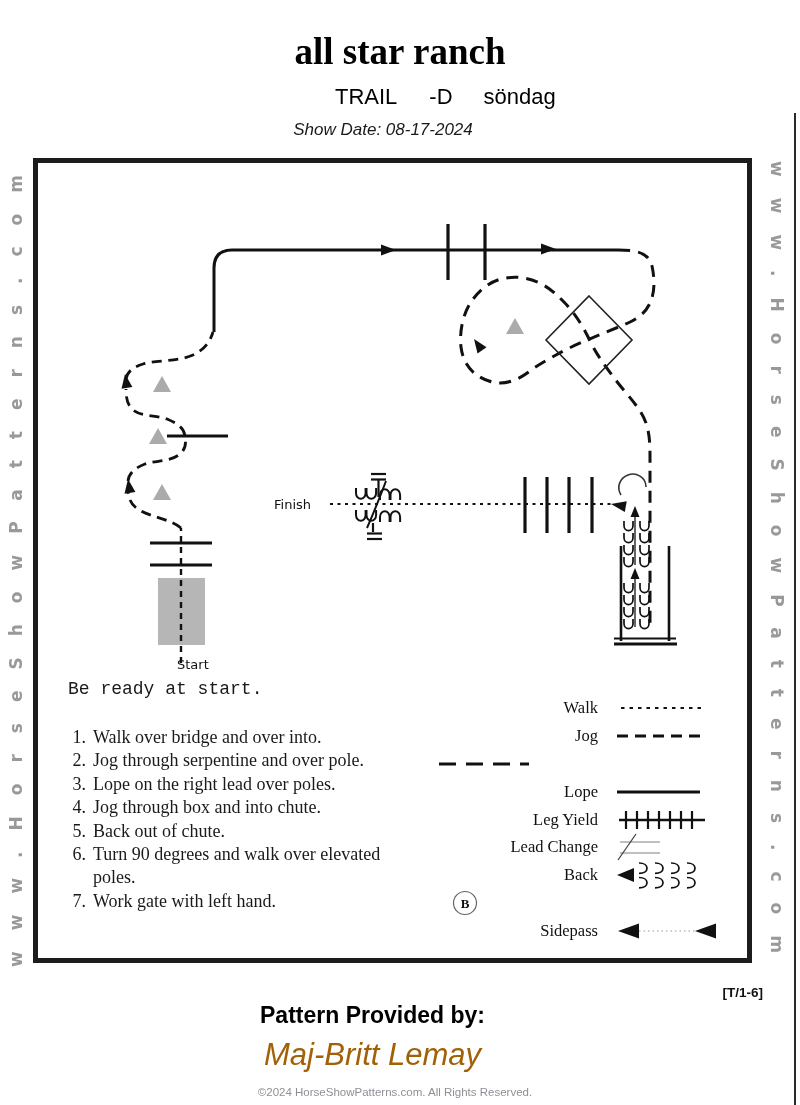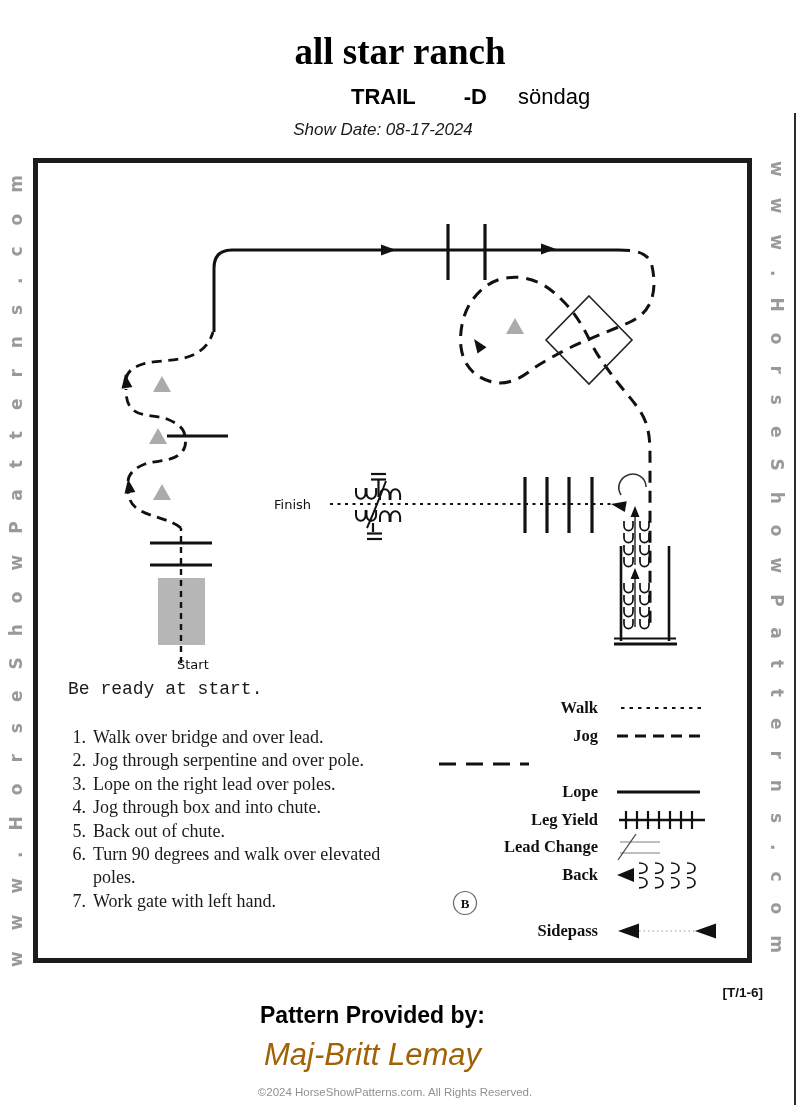--- a/index.html
+++ b/index.html
@@ -2,21 +2,21 @@
 <html><head>
 <meta charset="utf-8">
 <style>
   * { margin:0; padding:0; box-sizing:border-box; }
   body { background:#fff; width:800px; height:1105px; font-family:"Liberation Sans", sans-serif; }
   .page { position:relative; width:800px; height:1105px; background:#fff; overflow:hidden; }
 
   .title { position:absolute; top:30px; left:0; width:800px; text-align:center;
            font-family:"Liberation Serif", serif; font-weight:bold; font-size:37px; color:#000; }
   .subtitle { position:absolute; top:84px; left:335px; font-size:22px; color:#000; white-space:nowrap; }
-  .subtitle .b { font-weight:bold;margin-left:16px; }
+  .subtitle .b { font-weight:normal; }
   .subtitle .gap1 { display:inline-block; width:32px; }
   .subtitle .gap2 { display:inline-block; width:31px; }
   .showdate { position:absolute; top:120px; left:0; width:766px; text-align:center;
               font-style:italic; font-size:17px; color:#1a1a1a; }
 
   .arena-border { position:absolute; left:33px; top:158px; width:719px; height:805px;
                   border:5px solid #1c1c1c; background:#fff; }
 
   .watermark { position:absolute; width:810px; height:26px; text-align:center;
                font-family:"DejaVu Sans", sans-serif; font-weight:bold; font-size:17px;
@@ -33,21 +33,21 @@
   .instructions { position:absolute; left:68px; top:679px; width:356px;
                   font-family:"Liberation Serif", serif; font-size:18px; color:#1a1a1a; }
   .ready { margin-bottom:27px;font-family:Liberation Mono, monospace; }
   .step { display:flex; line-height:23.4px; }
   .step .num { width:18px; text-align:right; margin-right:7px; flex:0 0 18px; }
   .step .txt { flex:1; }
 
   .legend { position:absolute; left:420px; top:694px; width:310px; }
   .legend-row { display:flex; align-items:center; height:27.9px; }
   .legend-label { width:178px; text-align:right; font-family:"Liberation Serif", serif;
-                  font-weight:bold; font-size:16.5px; color:#111; }
+                  font-weight:normal; font-size:16.5px; color:#111; }
   .legend-sym { margin-left:17px; width:112px; height:28px; }
   .legend-sym svg { display:block; }
 
   .t-ref { position:absolute; right:37px; top:985px; font-weight:bold; font-size:13.5px; color:#111; }
   .provided { position:absolute; top:1002px; left:0; width:745px; text-align:center;
               font-weight:bold; font-size:23px; color:#000; }
   .provider { position:absolute; top:1037px; left:0; width:745px; text-align:center;
               font-style:italic; font-size:31px; color:#a16207; }
   .copyright { position:absolute; top:1086px; left:0; width:790px; text-align:center;
                font-size:11.5px; color:#8f8f96; }
@@ -175,21 +175,21 @@
     </g>
   </svg>
 
   <div class="lbl start-lbl">Start</div>
   <div class="lbl finish-lbl">Finish</div>
 
   <div class="instructions">
     <div class="ready">Be ready at start.</div>
     <div class="step">
       <span class="num">1.</span>
-      <span class="txt">Walk over bridge and over lead.</span>
+      <span class="txt">Walk over bridge and over into.</span>
     </div>
     <div class="step">
       <span class="num">2.</span>
       <span class="txt">Jog through serpentine and over pole.</span>
     </div>
     <div class="step">
       <span class="num">3.</span>
       <span class="txt">Lope on the right lead over poles.</span>
     </div>
     <div class="step">

